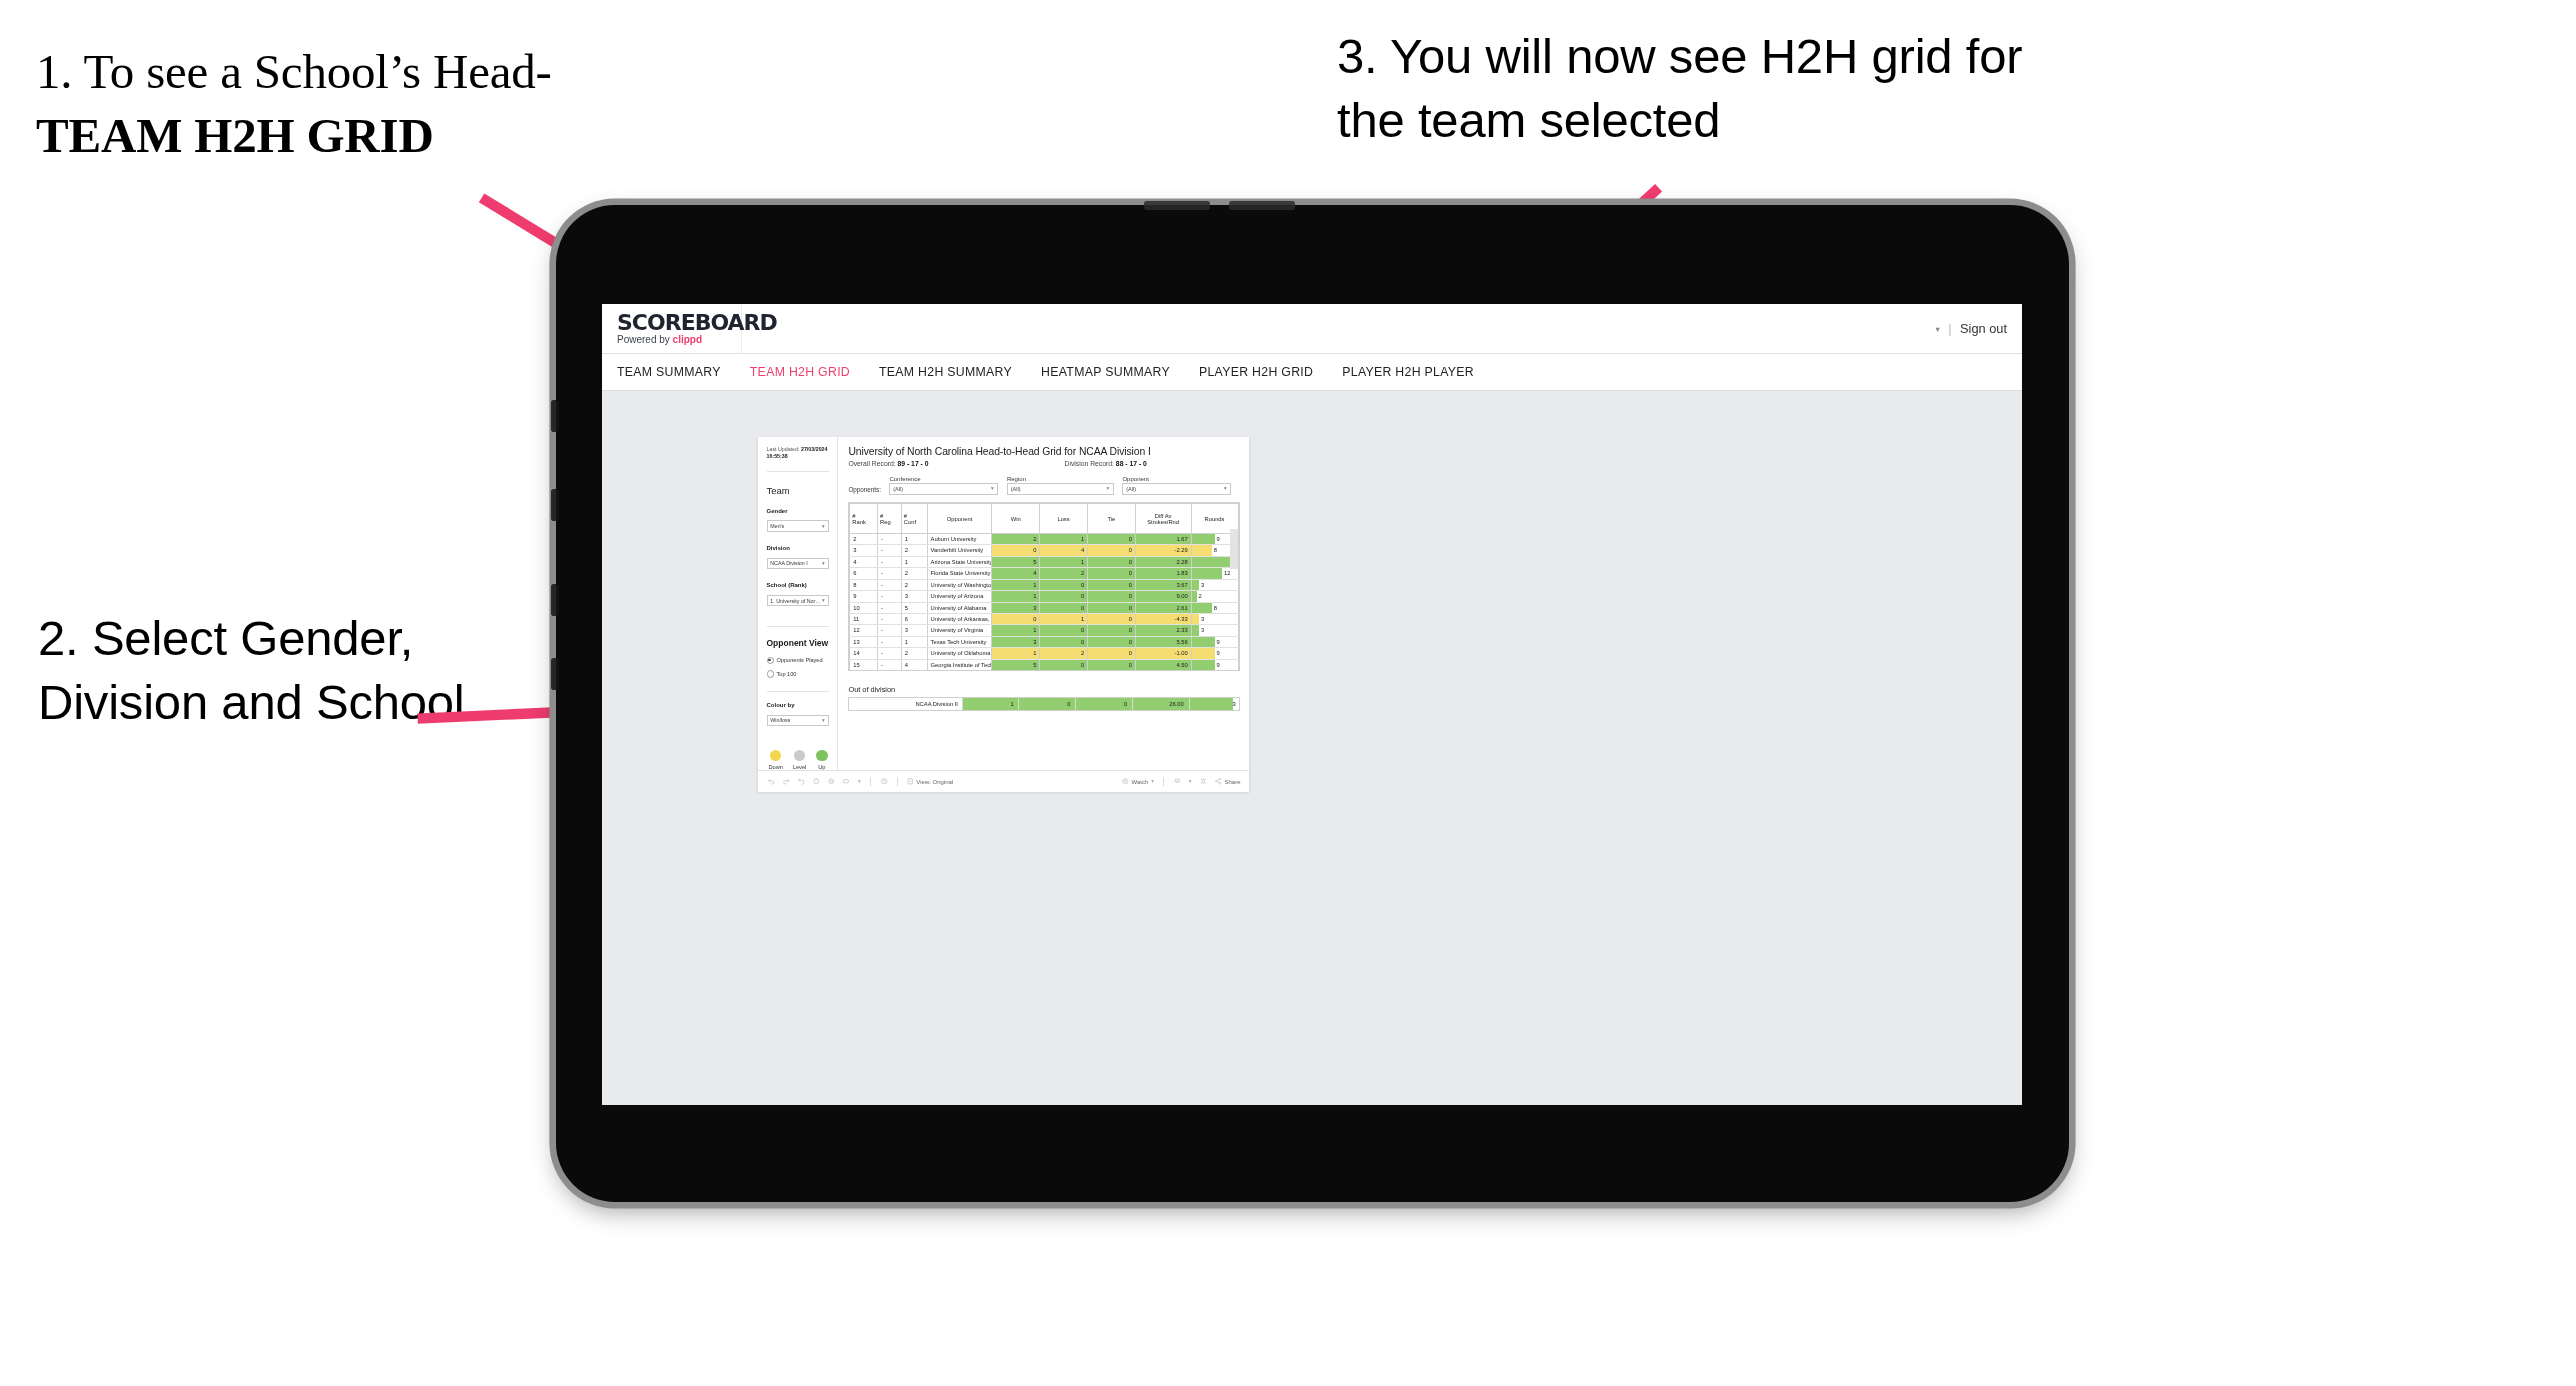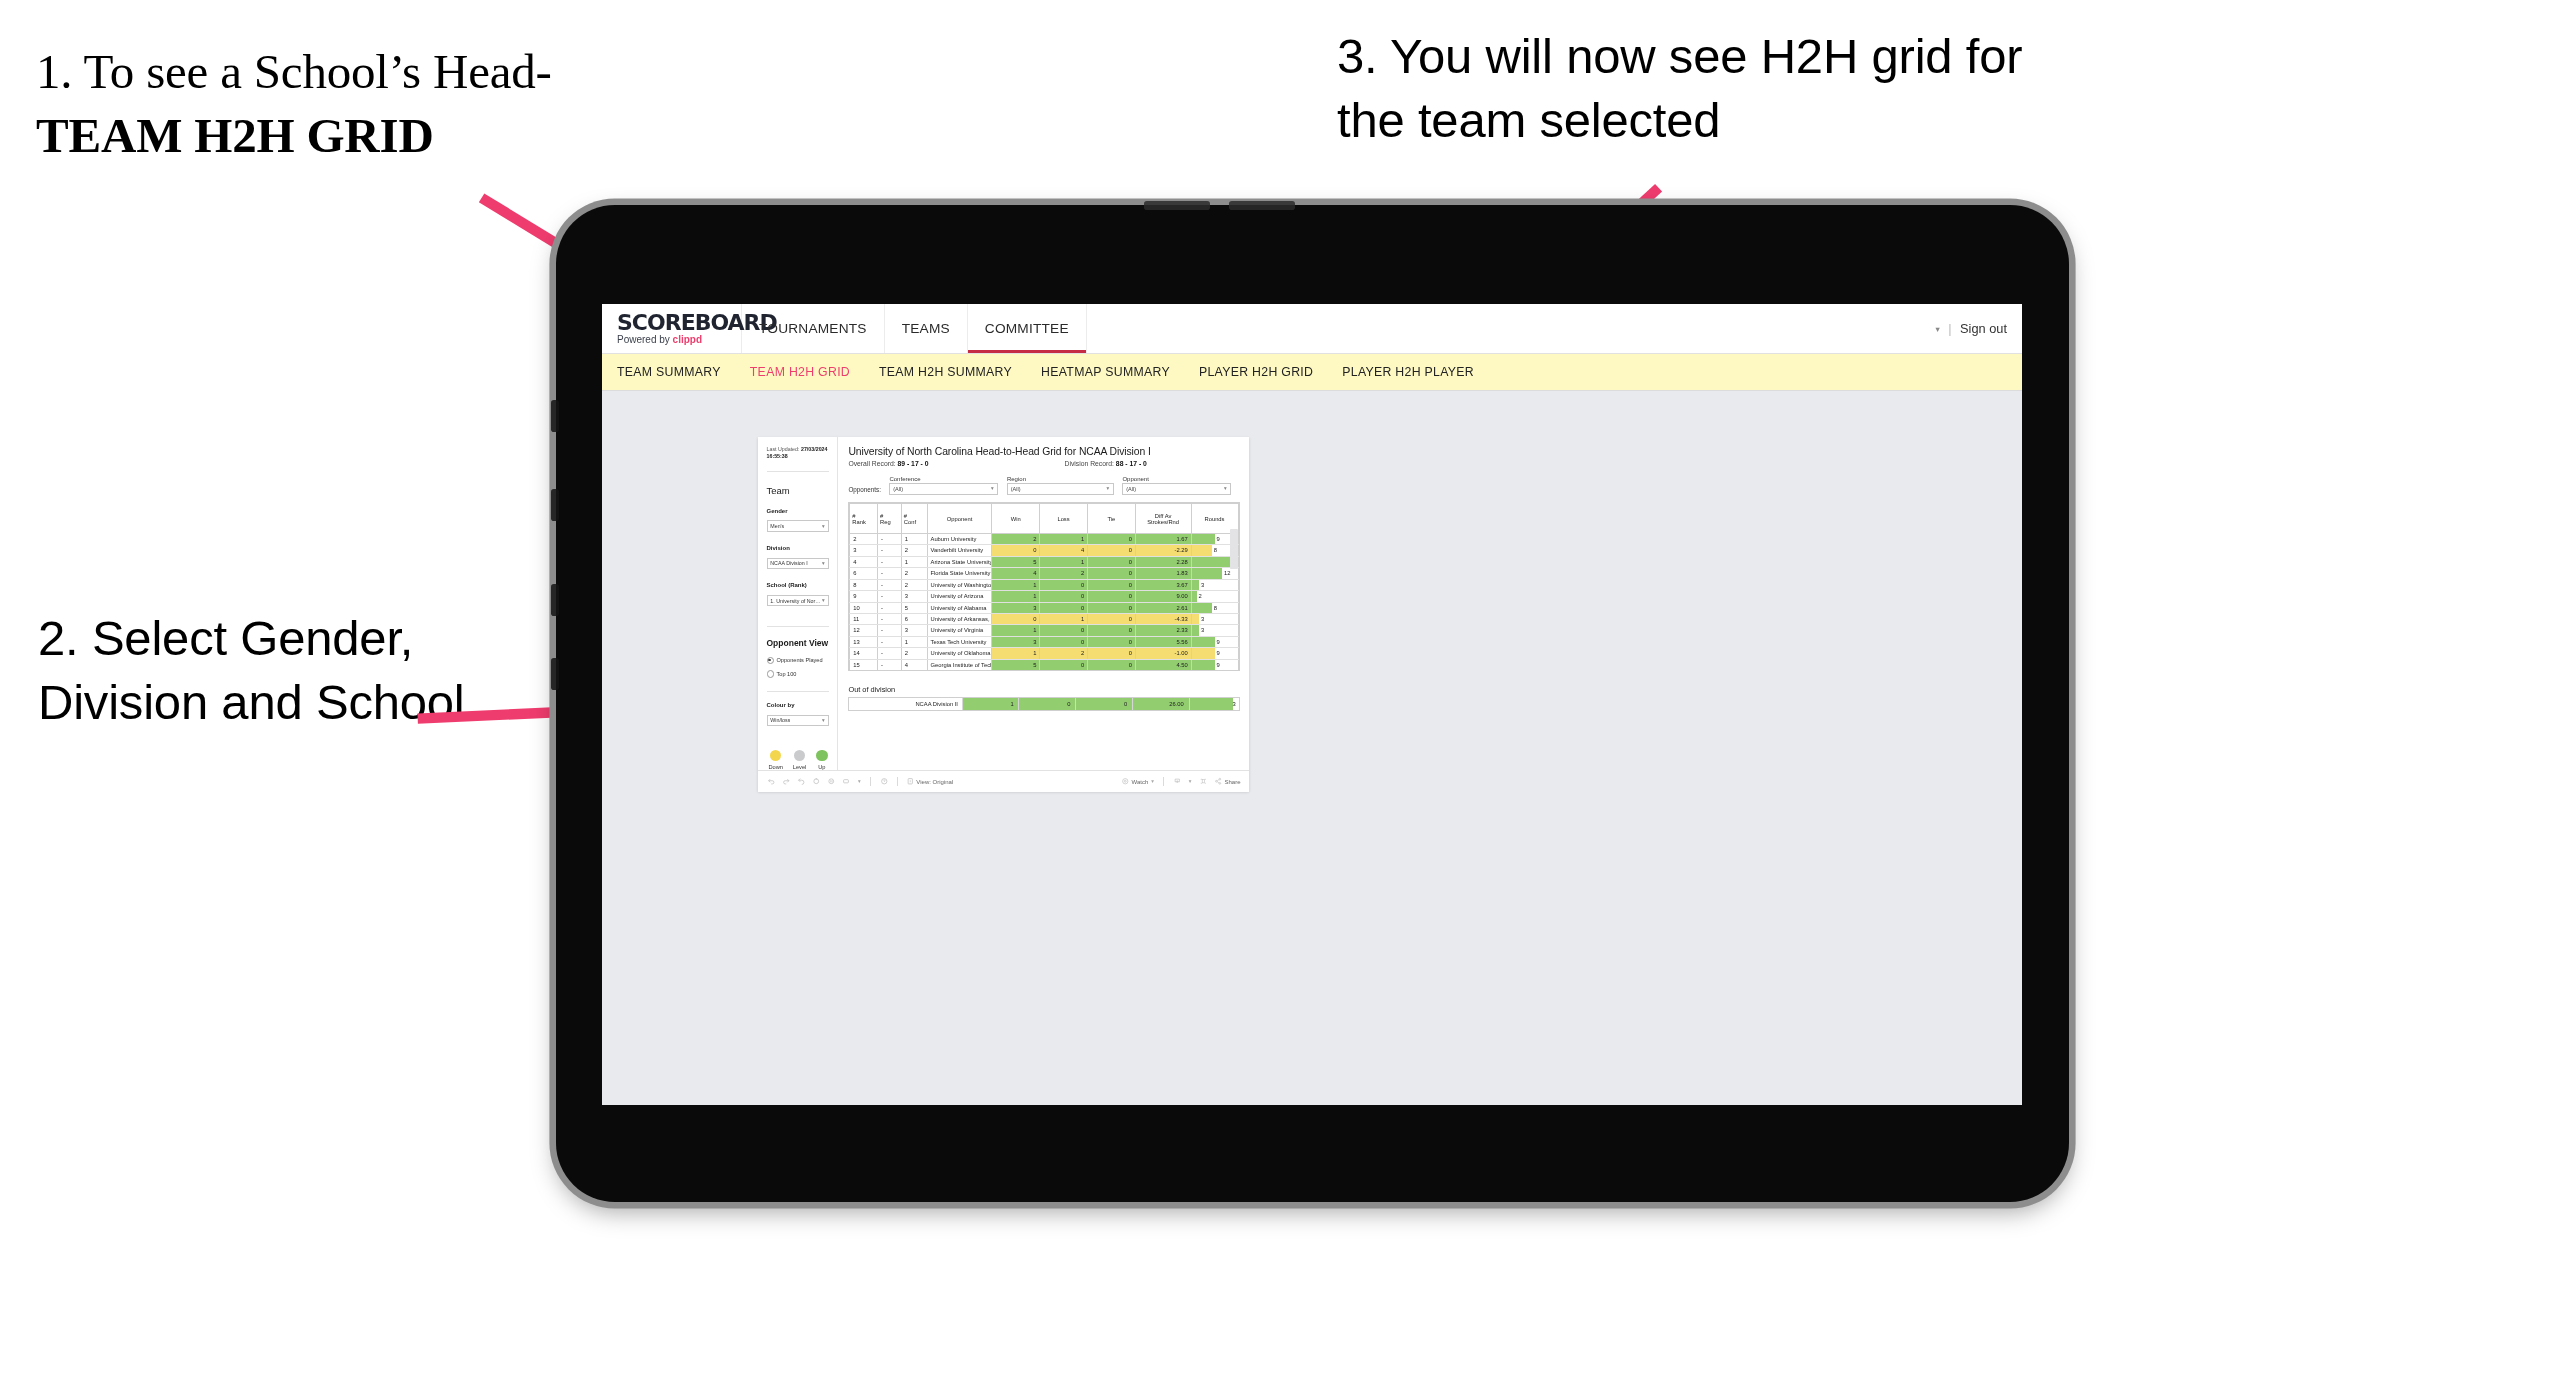--- a/index.html
+++ b/index.html
@@ -37,21 +37,21 @@
   .nav{display:flex;align-items:stretch;}
   .nav-item{display:flex;align-items:center;padding:0 17px;font-size:13.7px;color:#2a2a2a;
             letter-spacing:0.2px;border-right:0.9px solid #ececec;position:relative;cursor:pointer;}
   .nav-item.active:after{content:"";position:absolute;left:0;right:0;bottom:0;height:2.8px;background:#c62b45;}
   .topbar-right{margin-left:auto;display:flex;align-items:center;padding-right:15px;
                 font-size:12.8px;color:#333;gap:8.5px;}
   .topbar-right .sep{color:#bbb;}
   .caret-sm{font-size:8.5px;color:#888;}
 
   
-  .subnav{height:36px;background:#fef9c3;display:flex;align-items:center;gap:29px;
+  .subnav{height:36px;background:#ffffff;display:flex;align-items:center;gap:29px;
           padding-left:15px;border-bottom:0.9px solid #dcdcdc;}
   .subnav-item{font-size:12.3px;letter-spacing:0.3px;color:#222;cursor:pointer;white-space:nowrap;}
   .subnav-item.active{color:#ee3e6d;}
 
   
   #workarea{position:relative;height:calc(100% - 86px);background:#e9eaee;}
   #sheet{position:absolute;left:156px;top:46px;width:491px;height:355px;background:#fff;
          box-shadow:0 0.9px 2.8px rgba(0,0,0,.16);display:flex;flex-direction:column;}
   .sheet-body{flex:1;display:flex;min-height:0;}
 
@@ -168,25 +168,20 @@
   <div class="dev-btn dev-side-btn" style="top:284px;height:32px;"></div>
   <div class="dev-btn dev-side-btn" style="top:379px;height:32px;"></div>
   <div class="dev-btn dev-side-btn" style="top:453px;height:32px;"></div>
 
   <div id="screen">
 
     <div class="topbar">
       <div class="logo-wrap">
         <div class="logo-main">SCOREBOARD</div>
         <div class="logo-sub"><span>Powered by </span><span class="brand">clippd</span></div>
-      </div>
-      <div class="nav">
-        <div class="nav-item">TOURNAMENTS</div>
-        <div class="nav-item">TEAMS</div>
-        <div class="nav-item active">COMMITTEE</div>
       </div>
       <div class="topbar-right">
         <span class="caret-sm">▾</span>
         <span class="sep">|</span>
         <span>Sign out</span>
       </div>
     </div>
 
     <div class="subnav">
       <div class="subnav-item">TEAM SUMMARY</div>

